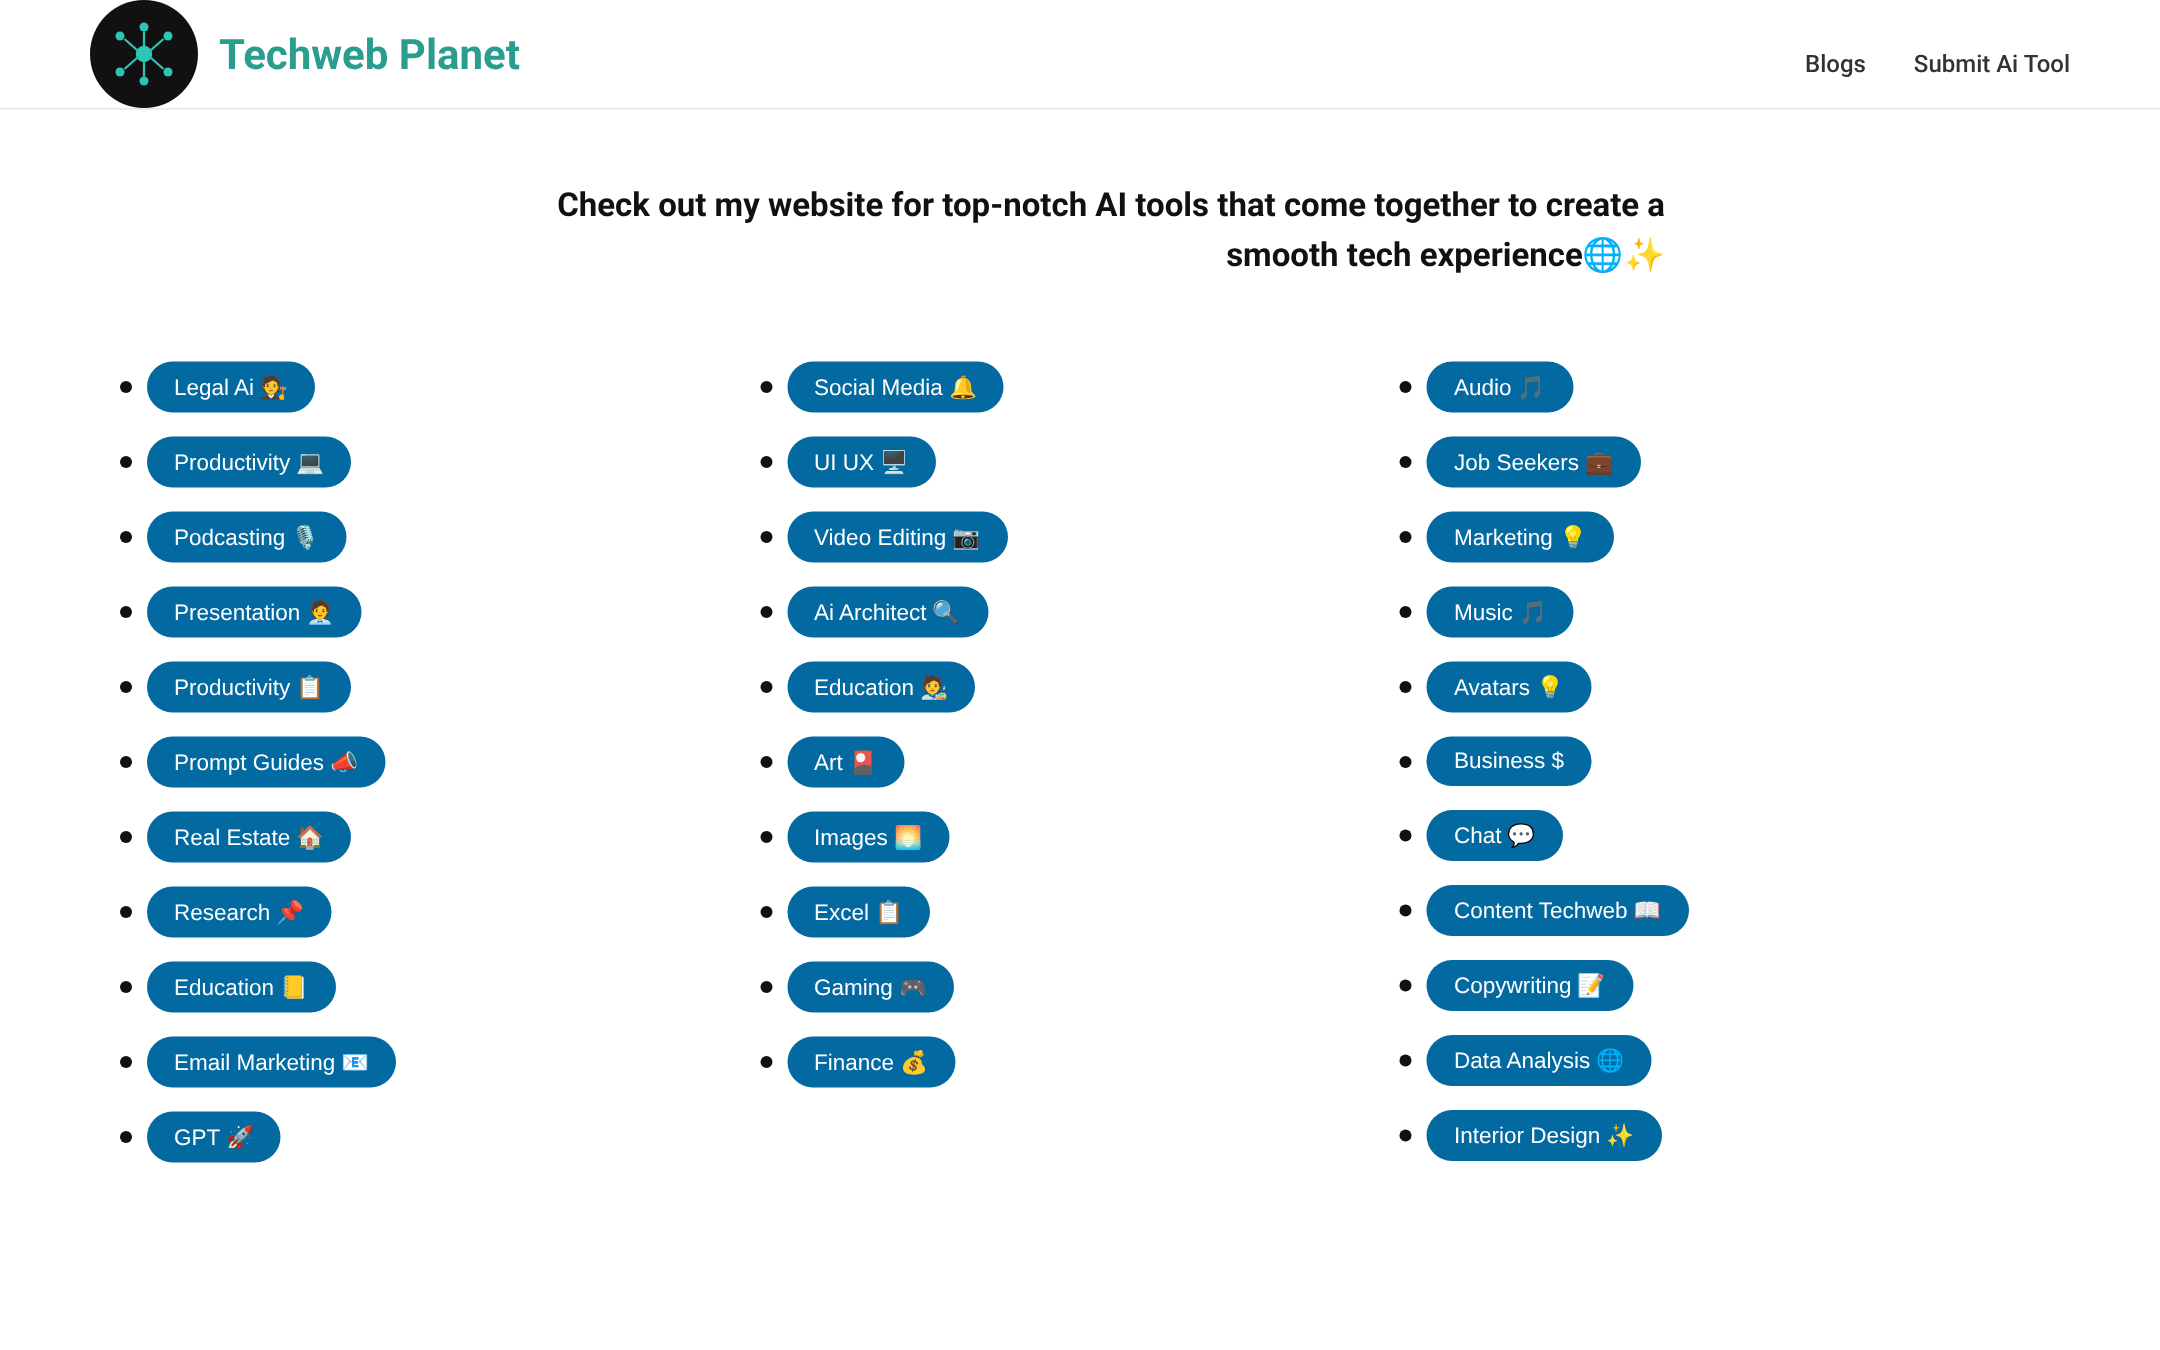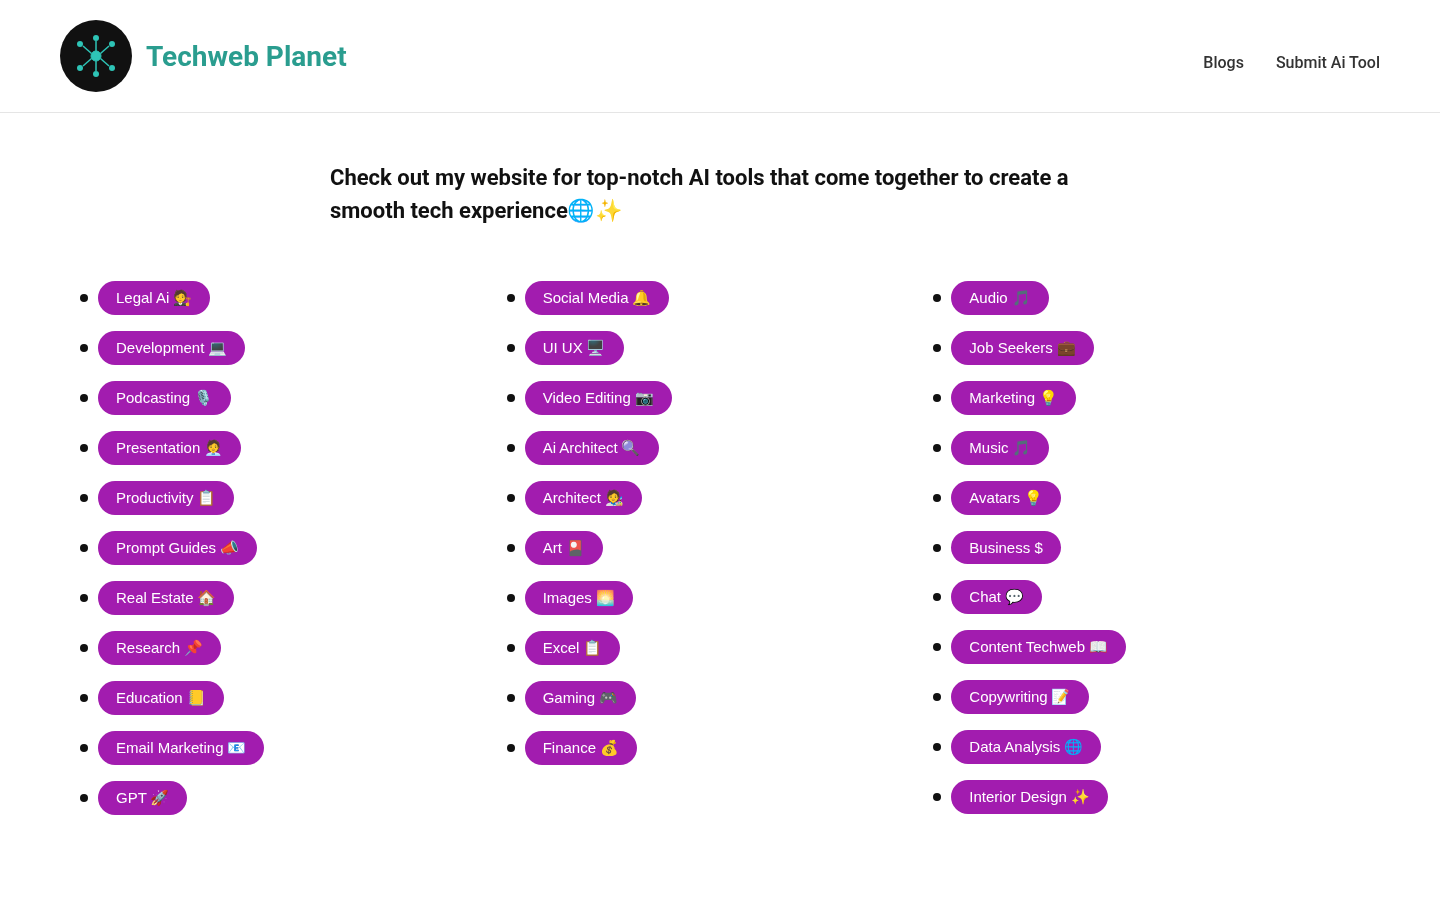--- a/index.html
+++ b/index.html
@@ -7,21 +7,21 @@
       font-family: -apple-system, BlinkMacSystemFont, 'Segoe UI', Roboto, sans-serif;
       background: #fff;
       color: #222;
     }
 
     
     .header {
       display: flex;
       align-items: center;
       justify-content: space-between;
-      padding: 20px 60px;
+      padding: 0 60px;
       border-bottom: 1px solid #e5e5e5;
       gap: 48px;
     }
     .logo-area {
       display: flex;
       align-items: center;
       gap: 14px;
     }
     .logo-circle {
       width: 72px;
@@ -49,21 +49,21 @@
     }
     .nav a {
       text-decoration: none;
       color: #333;
       font-size: 16px;
       font-weight: 500;
     }
 
     
     .hero {
-      text-align: left;
+      text-align: right;
       padding: 48px 60px 20px;
       max-width: 900px;
       margin: 0 auto;
     }
     .hero h1 {
       font-size: 22px;
       font-weight: 700;
       line-height: 1.5;
       color: #111;
     }
@@ -94,21 +94,21 @@
     .bullet {
       width: 8px;
       height: 8px;
       border-radius: 50%;
       background: #111;
       flex-shrink: 0;
     }
 
     .tag-btn {
       display: inline-block;
-      background: #a21caf;
+      background: #0369a1;
       color: #fff;
       border: none;
       border-radius: 20px;
       padding: 8px 18px;
       font-size: 15px;
       font-weight: 500;
       cursor: pointer;
       white-space: nowrap;
     }
   </style>
@@ -149,21 +149,21 @@
 
 <div class="categories-section">
 
   <div class="category-column" id="col1-container">
   <div class="category-item">
         <span class="bullet"></span>
         <button class="tag-btn">Legal Ai 🧑‍⚖️</button>
       </div>
       <div class="category-item">
         <span class="bullet"></span>
-        <button class="tag-btn">Development 💻</button>
+        <button class="tag-btn">Productivity 💻</button>
       </div>
       <div class="category-item">
         <span class="bullet"></span>
         <button class="tag-btn">Podcasting 🎙️</button>
       </div>
       <div class="category-item">
         <span class="bullet"></span>
         <button class="tag-btn">Presentation 🧑‍💼</button>
       </div>
       <div class="category-item">
@@ -208,21 +208,21 @@
       <div class="category-item">
         <span class="bullet"></span>
         <button class="tag-btn">Video Editing 📷</button>
       </div>
       <div class="category-item">
         <span class="bullet"></span>
         <button class="tag-btn">Ai Architect 🔍</button>
       </div>
       <div class="category-item">
         <span class="bullet"></span>
-        <button class="tag-btn">Architect 🧑‍🎨</button>
+        <button class="tag-btn">Education 🧑‍🎨</button>
       </div>
       <div class="category-item">
         <span class="bullet"></span>
         <button class="tag-btn">Art 🎴</button>
       </div>
       <div class="category-item">
         <span class="bullet"></span>
         <button class="tag-btn">Images 🌅</button>
       </div>
       <div class="category-item">

